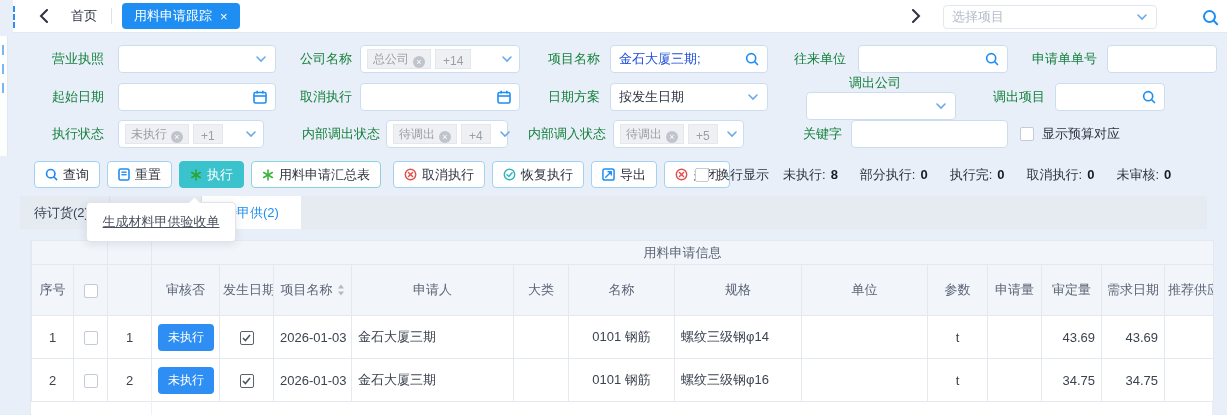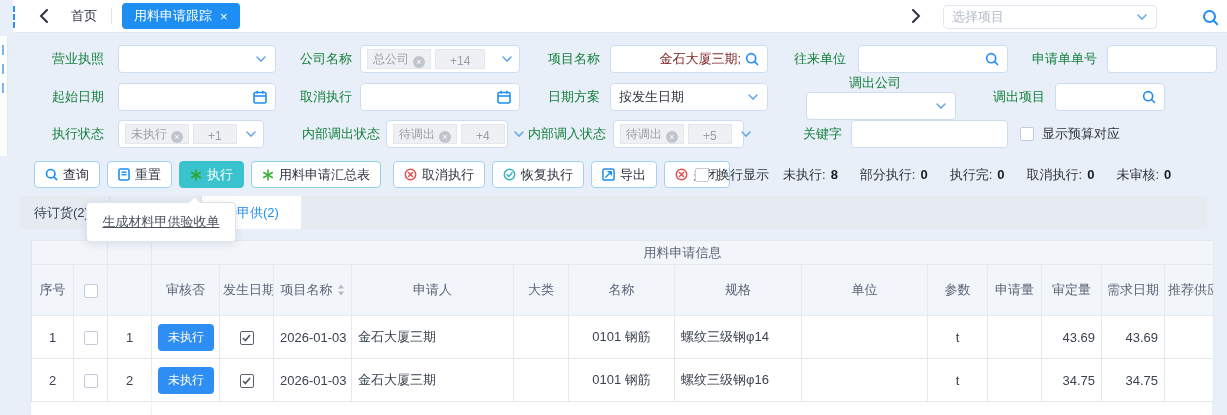--- a/index.html
+++ b/index.html
@@ -34,28 +34,28 @@
                border-right:1px solid #e0e8f2; }
   .rail-left i { display:block; width:0; height:10px; border-left:2px dashed #7db6ee; margin:9px 0 0 2px; }
 
   
   .frow { position:absolute; left:0; height:28px; display:flex; align-items:center; }
   .r1 { top:45px; } .r2 { top:83px; } .r3 { top:120px; }
   .fg { display:flex; align-items:center; }
   .flabel { text-align:right; color:#15803d; flex:none; }
   .ctrl { height:28px; background:#fff; border:1px solid #cdddf0; border-radius:4px;
           display:flex; align-items:center; padding:0 8px; gap:4px; flex:none; position:relative; }
-  .ctrl input { border:none; outline:none; flex:1; min-width:0; font:inherit; color:#7f1d1d; background:transparent;text-align:right; }
+  .ctrl input { border:none; outline:none; flex:1; min-width:0; font:inherit; color:#1d4ed8; background:transparent; }
   .ctrl .grow { flex:1; }
   .chev { flex:none; }
   .chip { background:#eef0f4; border:1px solid #e4e7ed; border-radius:0; color:#9a9ea6;
           font-size:12px; height:20px; display:flex; align-items:flex-end; gap:4px; padding:0 5px; flex:none; }
   .chip .x { width:12px; height:12px; border-radius:50%; background:#c0c4cc; color:#fff; font-size:9px;
              display:flex; align-items:center; justify-content:center; cursor:pointer; }
-  .chip.more { padding:0 14px; }
+  .chip.more { padding:0 7px; }
   .cbx { width:14px; height:14px; border:1px solid #c3cbd6; border-radius:2px; background:#fff;
          flex:none; cursor:pointer; }
   .cbx-label { margin-left:8px; color:#2e3340; }
 
   
   .toolbar { position:absolute; left:34px; top:161px; height:27px; display:flex; align-items:center; gap:7px; }
   .btn { height:27px; border:1px solid #a2d1f3; background:#fff; border-radius:4px; color:#2e3340;
          display:flex; align-items:center; gap:5px; padding:0 10px; cursor:pointer; white-space:nowrap; }
   .btn.teal-border { border-color:#8ad4da; }
   .btn.primary-teal { background:#3ac3cd; border-color:#3ac3cd; color:#fff; }

